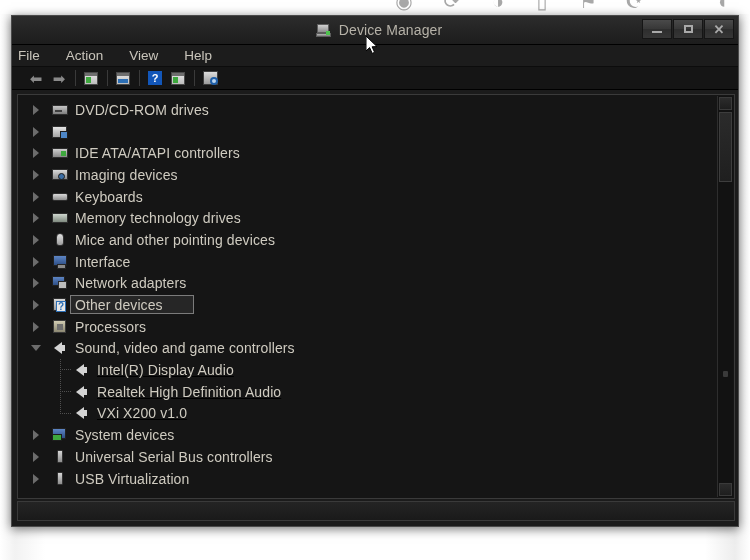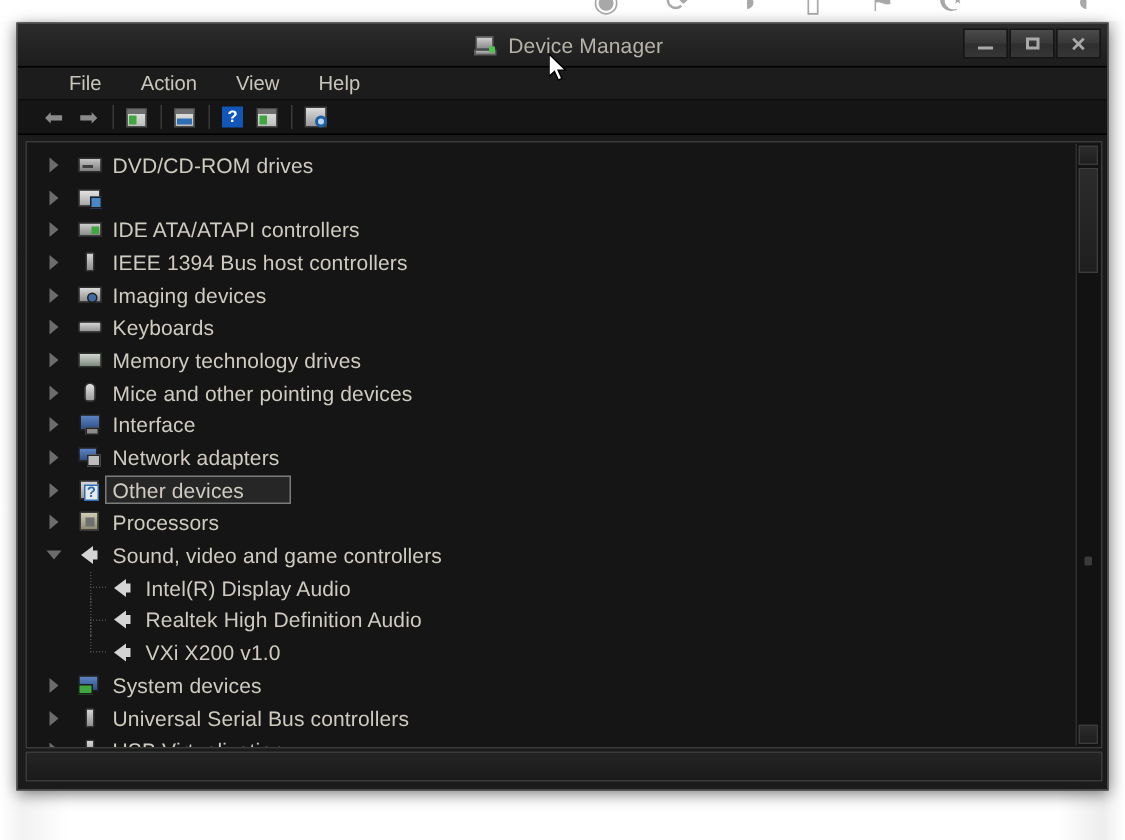--- a/index.html
+++ b/index.html
@@ -116,21 +116,21 @@
     color: #a9a9a9; font-size: 13px; line-height: 13px; font-weight: bold;
   }
 
   
   #menubar {
     height: 22px;
     background: #1c1c1c;
     border-bottom: 1px solid #0c0c0c;
     display: flex;
     align-items: center;
-    padding-left: 32px;
+    padding-left: 4px;
     box-sizing: border-box;
   }
   .menu-item {
     color: #c9c5bb;
     font-size: 13.5px;
     margin-right: 22px;
     padding: 1px 2px;
     white-space: nowrap;
   }
 
@@ -258,21 +258,21 @@
     margin-right: 6px;
     position: relative;
   }
   .node .nlabel {
     color: #cfcbc0;
     font-size: 14px;
     white-space: nowrap;
     letter-spacing: .1px;
   }
   .node.level1 { padding-left: 34px; }
-  .node.level2 { padding-left: 56px; }
+  .node.level2 { padding-left: 56px; text-decoration: underline; }
 
   
   .node.focused .focusbox {
     position: absolute;
     left: 52px;
     top: 1px;
     height: 19px;
     border: 1px solid #7b7b7b;
     background: #262626;
     box-sizing: border-box;
@@ -603,29 +603,20 @@
         <div class="node level1">
           <div class="twisty" style="position:absolute;left:10px;">
               <span class="tri"></span>
             </div>
           <div class="nicon">
               <span class="ic-ide"></span>
             </div>
           <div class="nlabel">IDE ATA/ATAPI controllers</div>
         </div>
 
-        <div class="node level1">
-          <div class="twisty" style="position:absolute;left:10px;">
-              <span class="tri"></span>
-            </div>
-          <div class="nicon">
-              <span class="ic-usb"></span>
-            </div>
-          <div class="nlabel">IEEE 1394 Bus host controllers</div>
-        </div>
 
         <div class="node level1">
           <div class="twisty" style="position:absolute;left:10px;">
               <span class="tri"></span>
             </div>
           <div class="nicon">
               <span class="ic-camera"></span>
             </div>
           <div class="nlabel">Imaging devices</div>
         </div>

